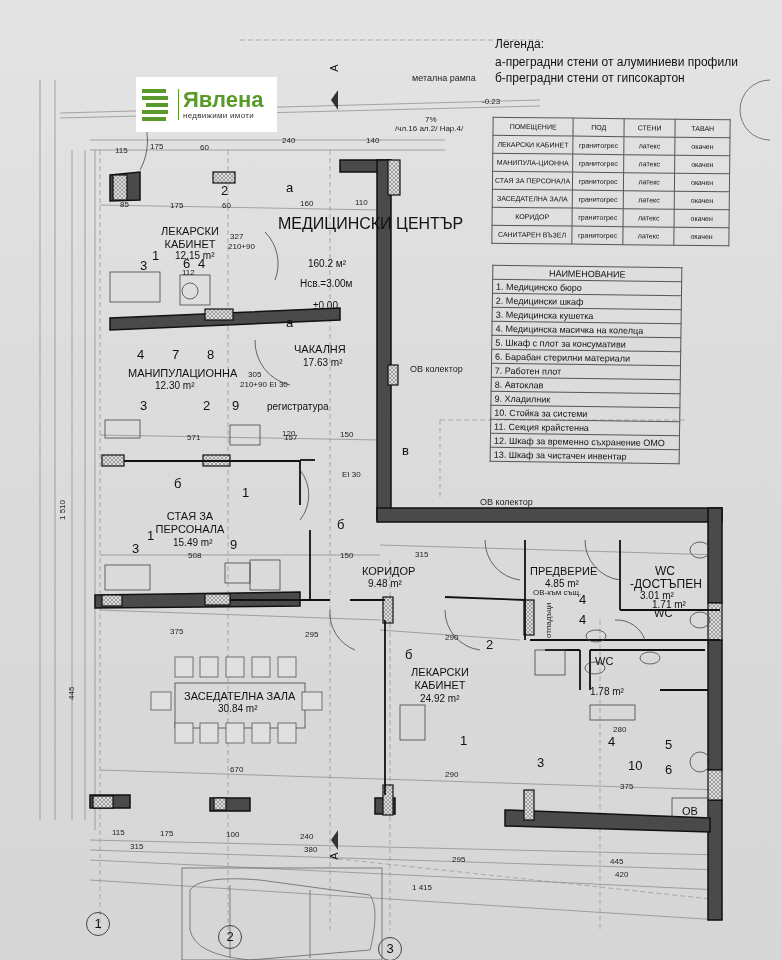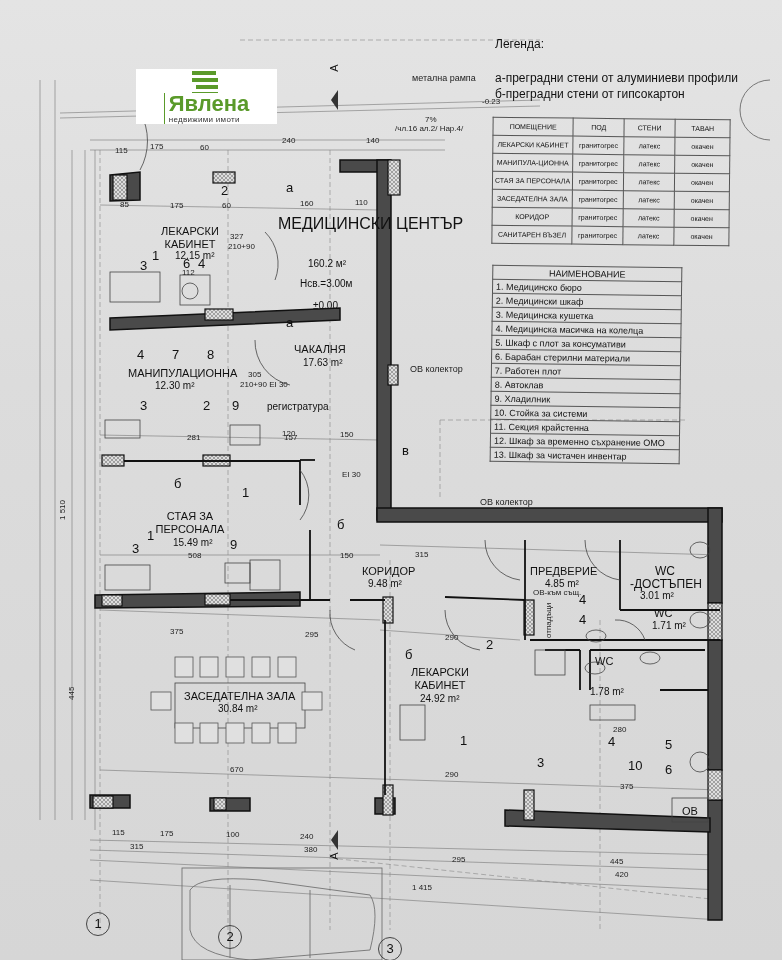--- a/index.html
+++ b/index.html
@@ -12,21 +12,21 @@
   .dim{font-size:8px;color:#222;}
   .dimv{font-size:8px;color:#222;transform:rotate(-90deg);transform-origin:left top;}
   .num{font-size:13px;}
   .legend-title{font-size:12px;}
   .legend-line{font-size:12px;line-height:16px;}
   table.finish{border-collapse:collapse;font-size:7px;}
   table.finish td,table.finish th{border:1px solid #555;padding:0 2px;text-align:center;font-weight:normal;height:17px;line-height:8px;}
   table.items{border-collapse:collapse;font-size:9px;}
   table.items td,table.items th{border:1px solid #555;padding:0 3px;height:13px;font-weight:normal;text-align:left;}
   table.items th{text-align:center;}
-  .logo{position:absolute;left:136px;top:69px;width:141px;height:55px;background:#fff;display:flex;align-items:center;flex-direction:column;}
+  .logo{position:absolute;left:136px;top:77px;width:141px;height:55px;background:#fff;display:flex;align-items:center;}
   .logo-text{font-size:22px;color:#5a9a2a;font-weight:bold;line-height:22px;}
   .logo-sub{font-size:8px;color:#333;letter-spacing:0.3px;}
   .circle-grid{position:absolute;border:1px solid #444;border-radius:50%;width:22px;height:22px;text-align:center;font-size:13px;line-height:22px;}
 </style>
 </head>
 <body>
 
 <div class="sheet">
 
 <svg class="plan" width="782" height="960">
@@ -198,21 +198,21 @@
         </g>
   </svg>
   <div style="border-left:1px solid #5a9a2a;padding-left:4px;">
     <div class="logo-text">Явлена</div>
     <div class="logo-sub">недвижими имоти</div>
   </div>
 </div>
 
 <div class="abs" style="left:495px;top:37px;">
   <div class="legend-title">Легенда:</div>
-  <div class="legend-line" style="margin-top:19px">а-преградни стени от алуминиеви профили</div>
+  <div class="legend-line" style="margin-top:3px">а-преградни стени от алуминиеви профили</div>
   <div class="legend-line">б-преградни стени от гипсокартон</div>
 </div>
 
 <div class="abs" style="left:492px;top:118px;transform:rotate(0.6deg);">
   <table class="finish">
     <tbody>
           <tr>
             <th style="width:64px">ПОМЕЩЕНИЕ</th>
             <th style="width:46px">ПОД</th>
             <th style="width:46px">СТЕНИ</th>
@@ -328,21 +328,21 @@
 <div class="abs area" style="left:173px;top:537px">15.49 m²</div>
 <div class="abs lbl" style="left:362px;top:565px">КОРИДОР</div>
 <div class="abs area" style="left:368px;top:578px">9.48 m²</div>
 <div class="abs lbl" style="left:530px;top:565px">ПРЕДВЕРИЕ</div>
 <div class="abs area" style="left:545px;top:578px">4.85 m²</div>
 <div class="abs dim" style="left:533px;top:588px;font-size:8px">ОВ-към същ.</div>
 <div class="abs dimv" style="left:544px;top:638px">отпадъци</div>
 <div class="abs lbl" style="left:630px;top:565px;width:70px;white-space:normal;font-size:12px">WC -ДОСТЪПЕН</div>
 <div class="abs area" style="left:640px;top:590px">3.01 m²</div>
 <div class="abs lbl" style="left:654px;top:607px">WC</div>
-<div class="abs area" style="left:652px;top:620px">1.71 m²</div>
+<div class="abs area" style="left:652px;top:599px">1.71 m²</div>
 <div class="abs lbl" style="left:595px;top:655px">WC</div>
 <div class="abs area" style="left:590px;top:686px">1.78 m²</div>
 <div class="abs lbl" style="left:184px;top:690px">ЗАСЕДАТЕЛНА ЗАЛА</div>
 <div class="abs area" style="left:218px;top:703px">30.84 m²</div>
 <div class="abs lbl" style="left:410px;top:666px;width:60px;white-space:normal">ЛЕКАРСКИ КАБИНЕТ</div>
 <div class="abs area" style="left:420px;top:693px">24.92 m²</div>
 <div class="abs lbl" style="left:682px;top:805px">ОВ</div>
 
 <div class="abs dim" style="left:410px;top:364px;font-size:9px">ОВ колектор</div>
 <div class="abs dim" style="left:480px;top:497px;font-size:9px">ОВ колектор</div>
@@ -389,21 +389,21 @@
 <div class="abs dim" style="left:150px;top:142px">175</div>
 <div class="abs dim" style="left:200px;top:143px">60</div>
 <div class="abs dim" style="left:282px;top:136px">240</div>
 <div class="abs dim" style="left:366px;top:136px">140</div>
 <div class="abs dim" style="left:120px;top:200px">85</div>
 <div class="abs dim" style="left:170px;top:201px">175</div>
 <div class="abs dim" style="left:222px;top:201px">60</div>
 <div class="abs dim" style="left:300px;top:199px">160</div>
 <div class="abs dim" style="left:355px;top:198px">110</div>
 <div class="abs dim" style="left:182px;top:268px">112</div>
-<div class="abs dim" style="left:187px;top:433px">281</div>
+<div class="abs dim" style="left:187px;top:433px">571</div>
 <div class="abs dim" style="left:284px;top:433px">157</div>
 <div class="abs dim" style="left:340px;top:430px">150</div>
 <div class="abs dim" style="left:282px;top:429px">120</div>
 <div class="abs dim" style="left:188px;top:551px">508</div>
 <div class="abs dim" style="left:340px;top:551px">150</div>
 <div class="abs dim" style="left:170px;top:627px">375</div>
 <div class="abs dim" style="left:305px;top:630px">295</div>
 <div class="abs dim" style="left:230px;top:765px">670</div>
 <div class="abs dim" style="left:445px;top:770px">290</div>
 <div class="abs dim" style="left:415px;top:550px">315</div>

